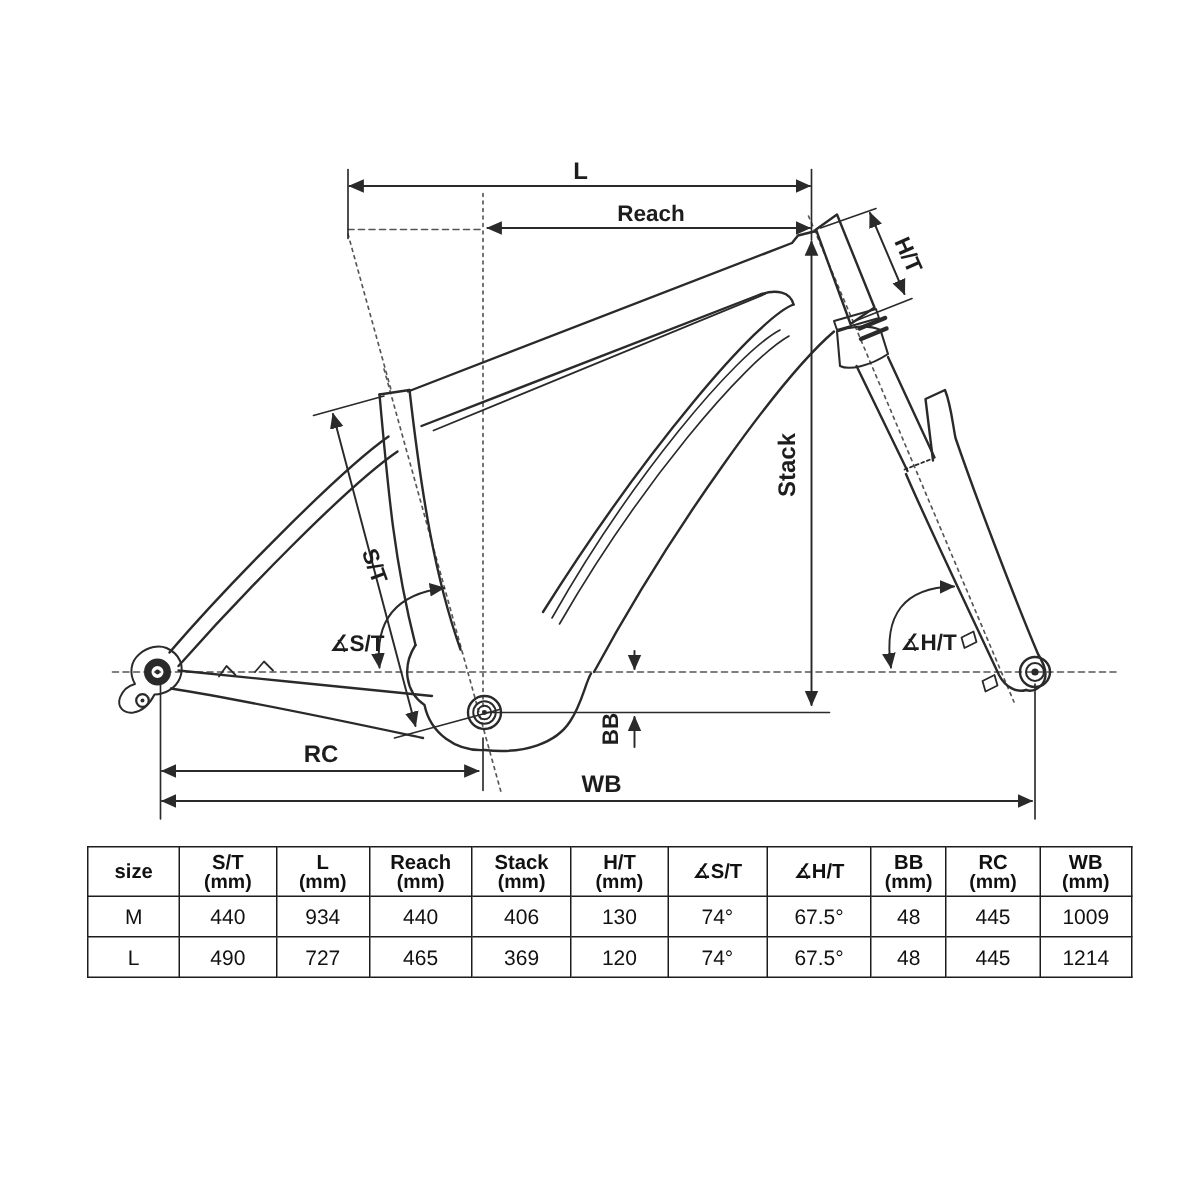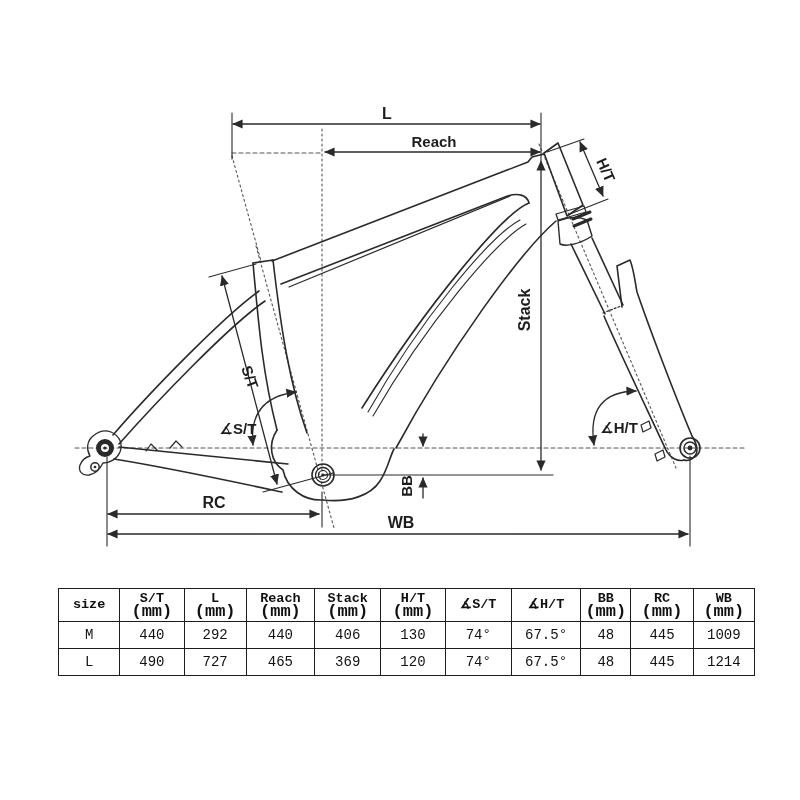--- a/index.html
+++ b/index.html
@@ -2,27 +2,27 @@
 <html><head>
 <meta charset="utf-8">
 <style>
   html,body{margin:0;padding:0;background:#fff;}
   body{width:800px;height:800px;position:relative;font-family:"Liberation Sans","DejaVu Sans",sans-serif;color:#111;}
   #stage{position:absolute;left:0;top:0;width:800px;height:800px;background:#fff;overflow:hidden;}
   svg text{fill:#1d1d1d;}
   .dimlabel{font-size:16px;font-weight:bold;}
   .dimlabel.sm{font-size:15px;}
   
-  #geo-table-wrap{position:absolute;left:58px;top:588px;font-family:Liberation Mono, monospace;}
+  #geo-table-wrap{position:absolute;left:58px;top:564px;}
   table.geo{border-collapse:collapse;table-layout:fixed;width:697px;background:#fff;}
   table.geo td,table.geo th{border:1.6px solid #1c1c1c;text-align:center;vertical-align:middle;padding:0;overflow:hidden;}
   table.geo th{height:32px;font-weight:bold;}
   table.geo td{height:26px;font-size:14px;font-weight:normal;}
   .hl{font-size:13.5px;line-height:14px;font-weight:bold;}
-  .hu{font-size:17px;line-height:12px;font-weight:bold;}
+  .hu{font-size:13px;line-height:12px;font-weight:bold;}
   .hu:empty{display:none;}
 </style>
 </head>
 <body>
 
 <div id="stage">
 
   
   <svg width="800" height="595" viewBox="0 0 800 595" fill="none" stroke-linecap="round" stroke-linejoin="round">
     <defs>
@@ -198,21 +198,21 @@
               <div class="hu">(mm)</div>
             </th>
         <th>
           <div class="hl">WB</div>
               <div class="hu">(mm)</div>
             </th>
       </tr>
       <tr>
         <td>M</td>
         <td>440</td>
-        <td>292</td>
+        <td>934</td>
         <td>440</td>
         <td>406</td>
         <td>130</td>
         <td>74°</td>
         <td>67.5°</td>
         <td>48</td>
         <td>445</td>
         <td>1009</td>
       </tr>
       <tr>

